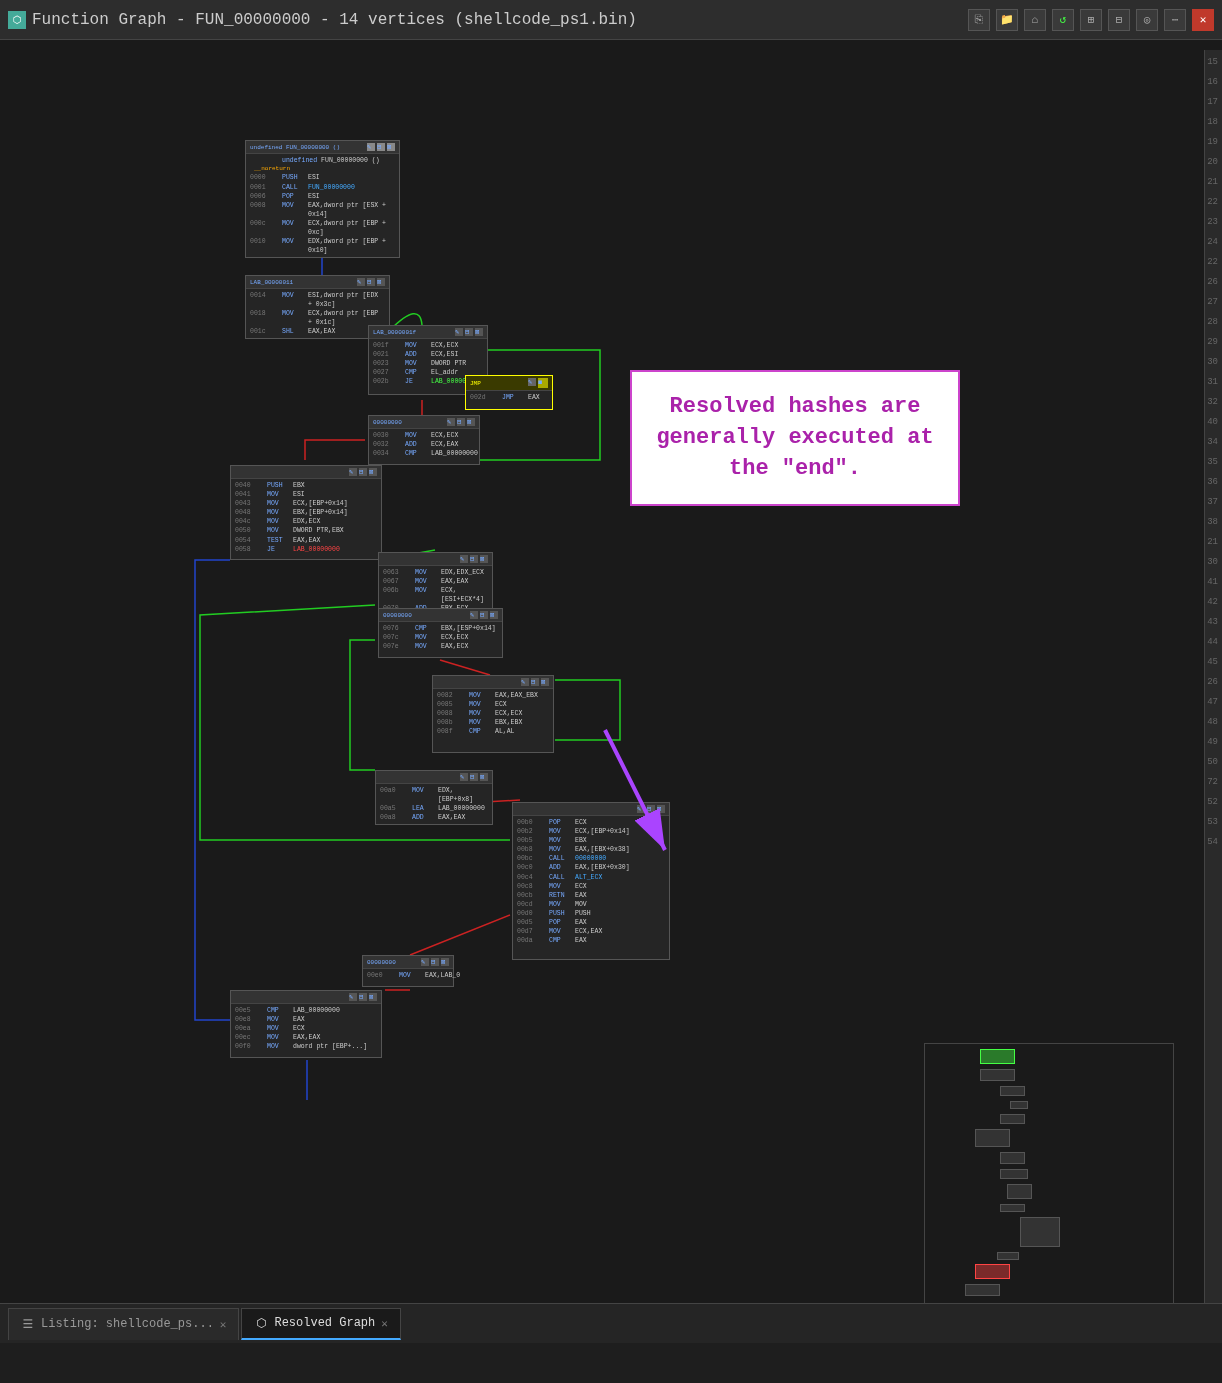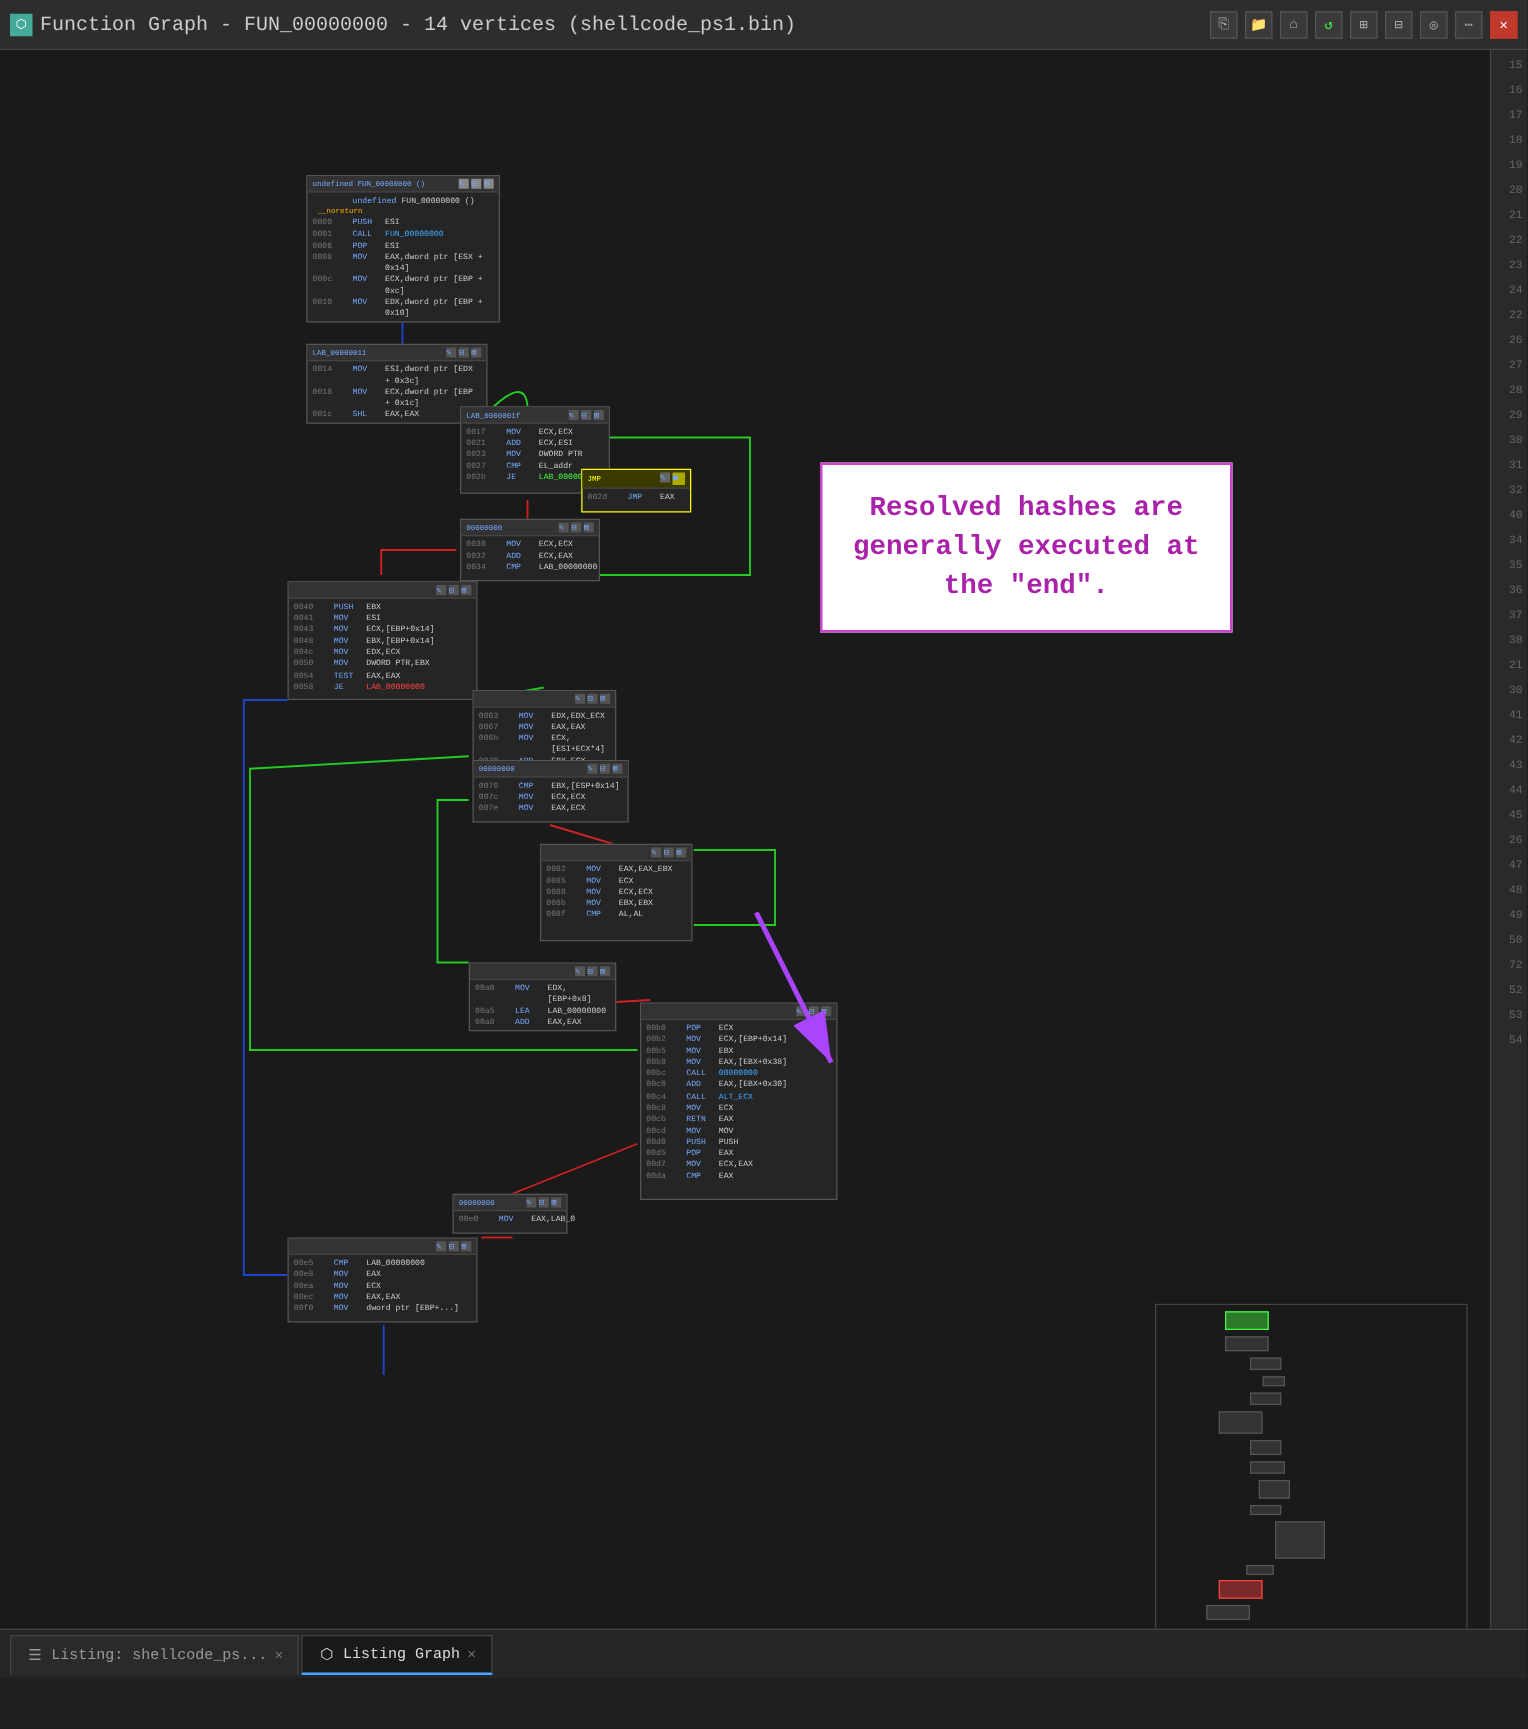--- a/index.html
+++ b/index.html
@@ -73,22 +73,22 @@
       width: 100%;
       height: calc(100% - 80px);
       background: #1a1a1a;
       overflow: hidden;
     }
 
     
     #right-scrollbar {
       position: absolute;
       right: 0;
-      top: 0;
-      width: 30px;
+      top: 10px;
+      width: 18px;
       height: 100%;
       background: #2a2a2a;
       border-left: 1px solid #444;
       display: flex;
       flex-direction: column;
     }
     .scroll-numbers {
       display: flex;
       flex-direction: column;
       gap: 0;
@@ -163,21 +163,21 @@
       left: 0;
       width: 100%;
       height: 100%;
       pointer-events: none;
     }
 
     
     #annotation-box {
       position: absolute;
       top: 330px;
-      left: 656px;
+      left: 630px;
       width: 330px;
       background: white;
       border: 2px solid #cc44cc;
       padding: 20px;
       text-align: center;
       font-size: 22px;
       font-weight: bold;
       color: #aa22aa;
       line-height: 1.4;
       z-index: 50;
@@ -889,18 +889,18 @@
   </div>
 
   <div id="tab-bar">
     <div class="tab-item">
       <span class="tab-icon">☰</span>
       <span>Listing: shellcode_ps...</span>
       <span class="tab-close">✕</span>
     </div>
     <div class="tab-item active">
       <span class="tab-icon">⬡</span>
-      <span>Listing Graph</span>
+      <span>Resolved Graph</span>
       <span class="tab-close">✕</span>
     </div>
   </div>
 
 </div>
 
 </body></html>

